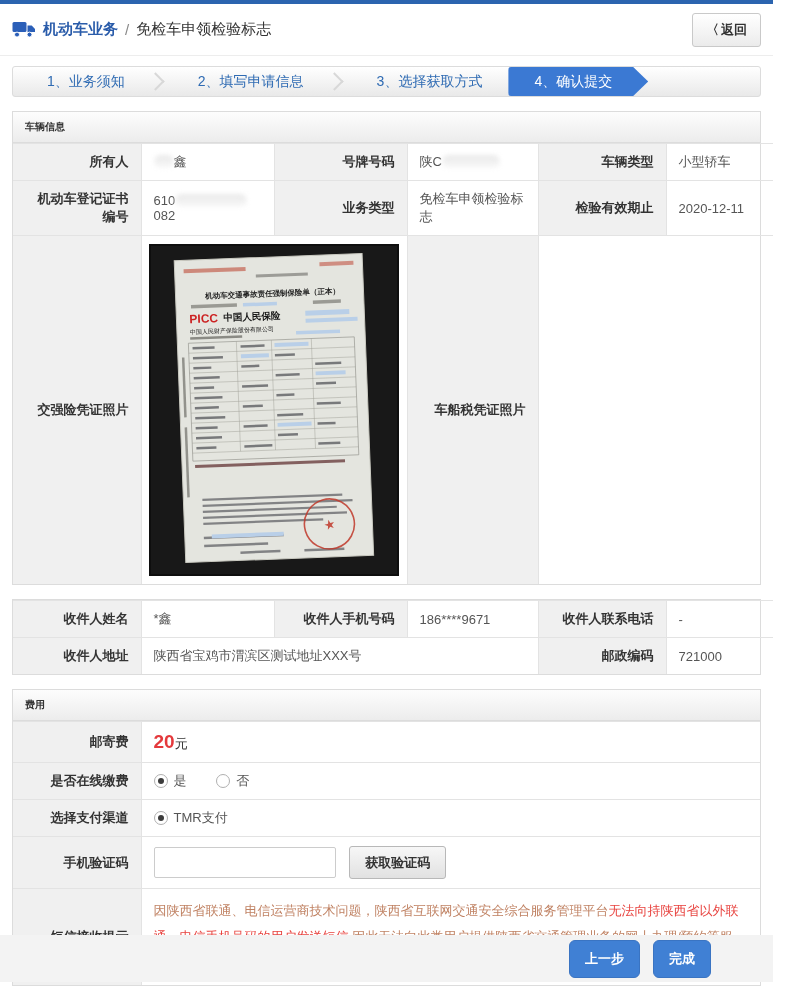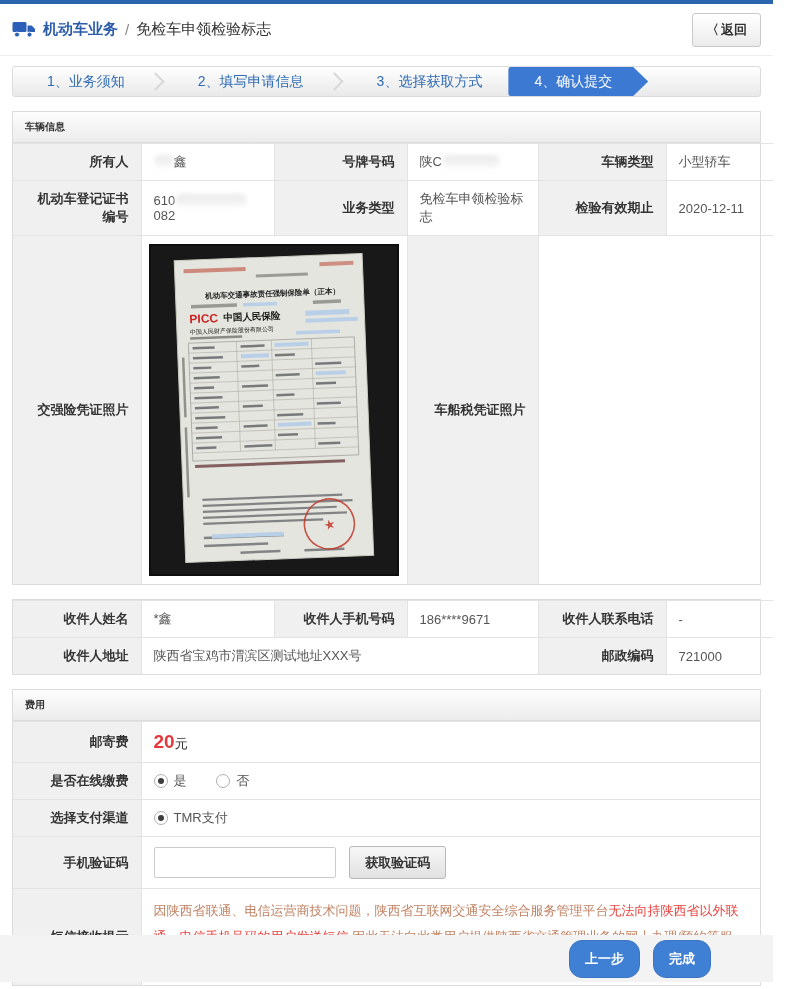--- a/index.html
+++ b/index.html
@@ -91,21 +91,21 @@
   .sms { line-height: 2.0; font-size: 13px; color: #c08263; }
   .sms .hl { color: #e8433f; }
   
   .footer {
     position: absolute; left: 0; right: 0; bottom: 7px; height: 47px;
     background: #f3f3f3; display: flex; align-items: center; justify-content: flex-end;
     padding-right: 62px; gap: 13px;
   }
   .btn-blue {
     background: #4080d4; border: 1px solid #3a74c2; color: #fff; font-size: 13px;
-    font-weight: bold; padding: 9px 15px; border-radius: 13px; cursor: pointer;
+    font-weight: bold; padding: 9px 15px; border-radius: 6px; cursor: pointer;
     font-family: inherit;
   }
 </style>
 </head>
 <body>
 
 <div class="container">
 
   <div class="app-header">
     <div class="crumb">

